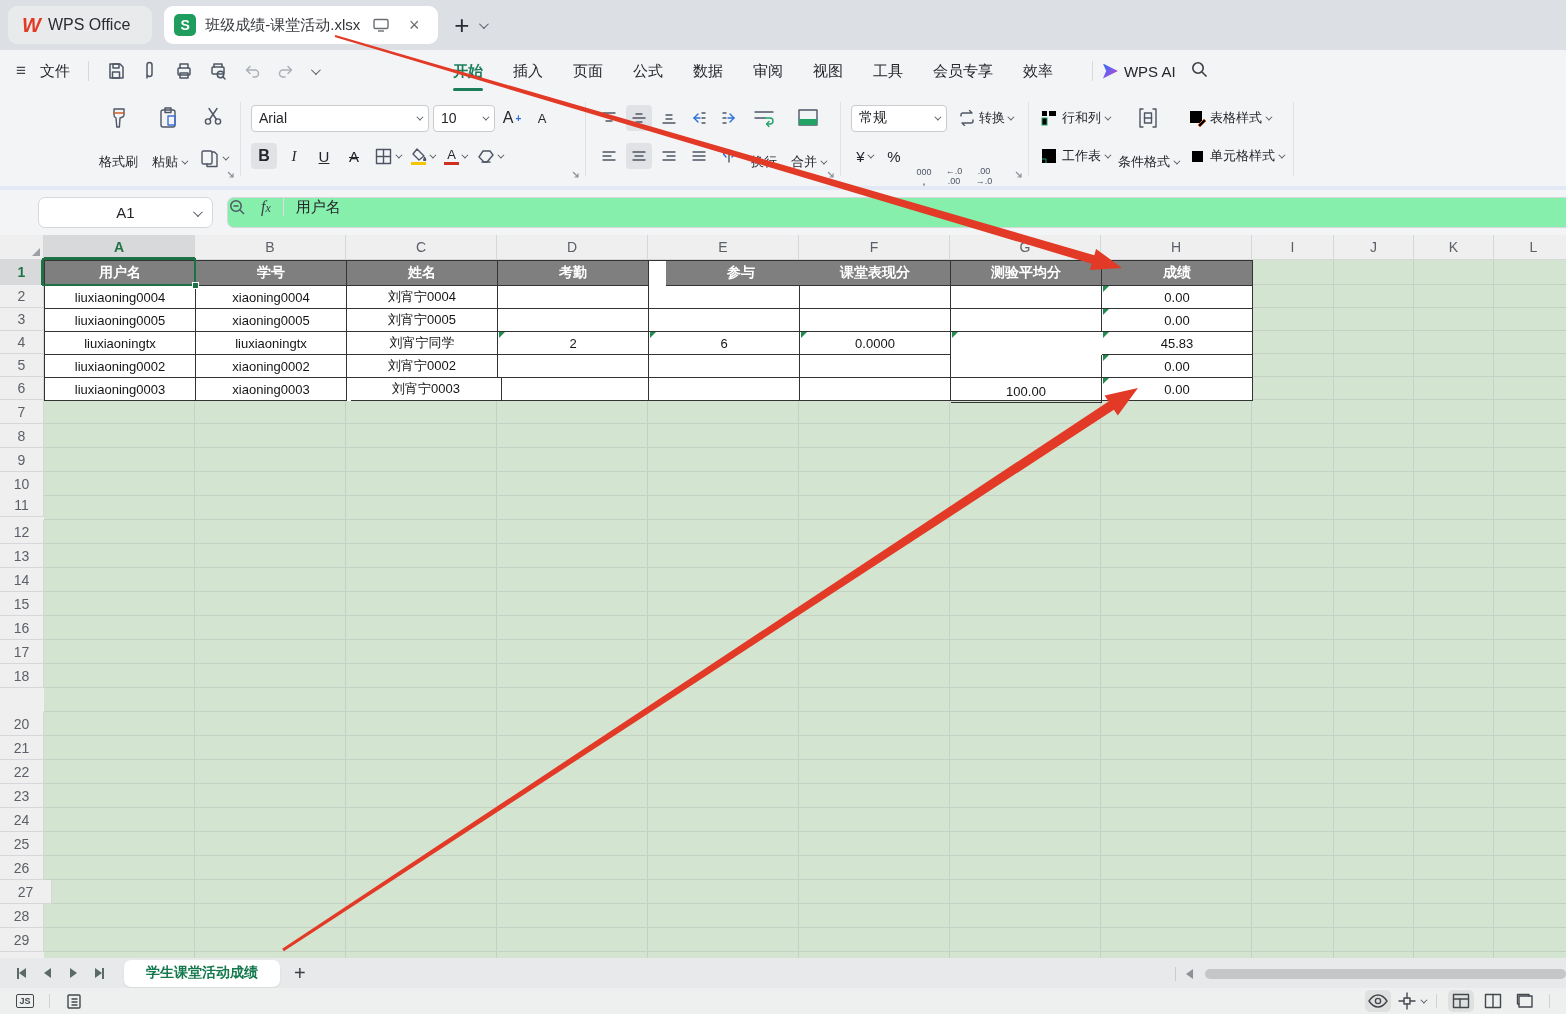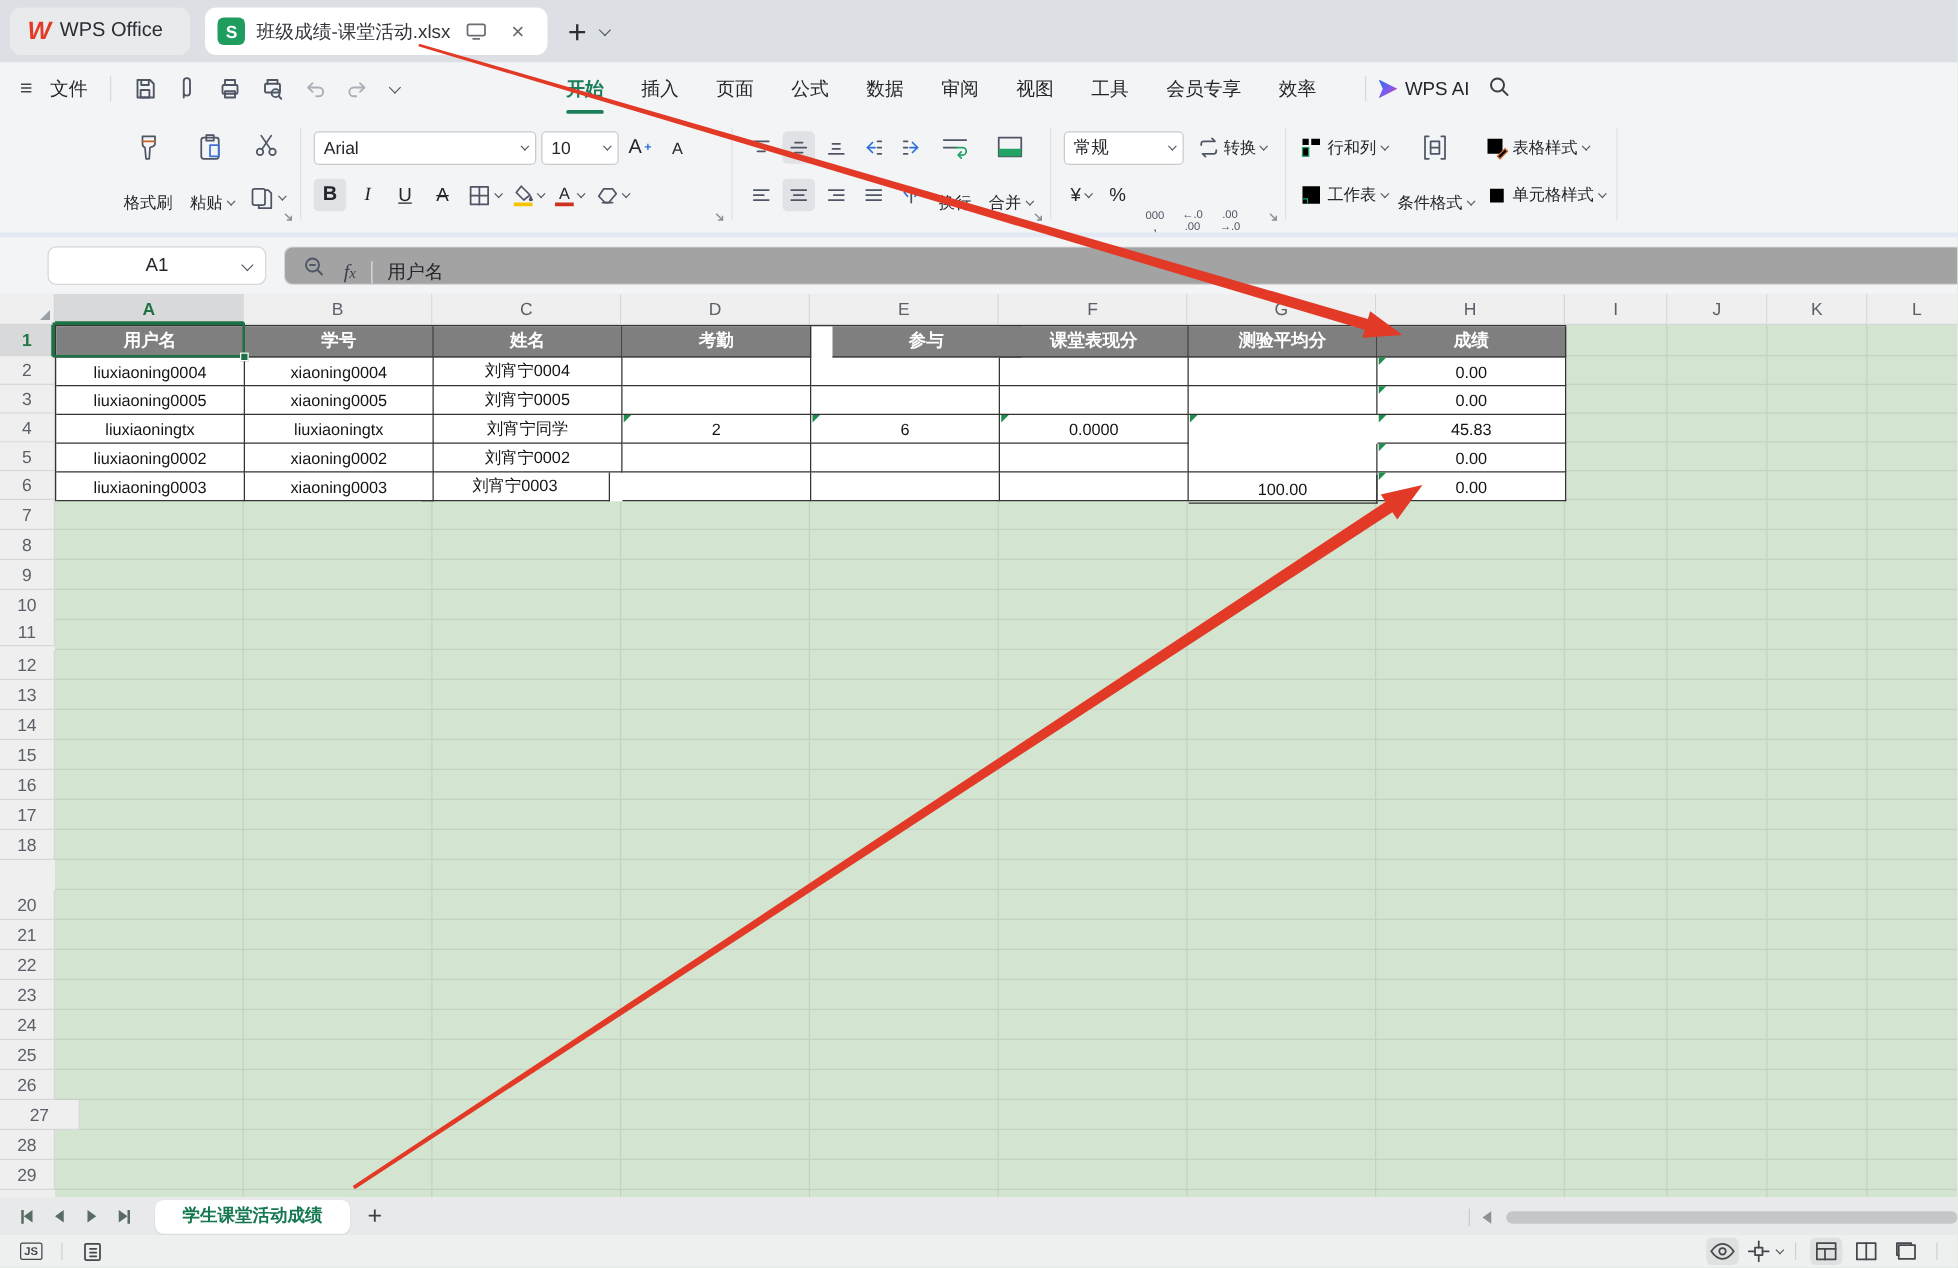--- a/index.html
+++ b/index.html
@@ -57,21 +57,21 @@
   .strik { text-decoration:line-through; font-size:15px; }
   .colorbar { display:block; width:15px; height:3px; margin-top:1px; }
   .stack { display:flex; flex-direction:column; align-items:center; line-height:1; }
   .tinytxt { font-size:9px; color:#4e5564; line-height:1.15; text-align:center;margin-top:40px; }
   .ribbon-strip { position:absolute; left:0; top:186px; width:1566px; height:4px; background:#e2e9f5; }
 
   
   .formulabar { position:absolute; left:0; top:190px; width:1566px; height:45px; background:#f3f4f6; display:flex; align-items:center; }
   .namebox { position:relative; width:175px; height:31px; background:#fff; border:1px solid #d5d7da; border-radius:7px; margin-left:38px; display:flex; align-items:center; justify-content:center; font-size:15px; }
   .namebox .chev { position:absolute; right:12px; top:12px; }
-  .fxbox { flex:1; height:31px; background:#a3a3a3; border:1px solid #d5d7da; border-radius:7px; margin:0 0 0 14px; display:flex; align-items:flex-end; padding-left:14px; font-size:15px; border-right:none; border-top-right-radius:0; border-bottom-right-radius:0; }
+  .fxbox { flex:1; height:31px; background:#86efac; border:1px solid #d5d7da; border-radius:7px; margin:0 0 0 14px; display:flex; align-items:flex-start; padding-left:0; font-size:15px; border-right:none; border-top-right-radius:0; border-bottom-right-radius:0; }
   .fxbox svg { stroke:#4e5564; fill:none; stroke-width:1.5; }
   .fx-sep { width:1px; height:18px; background:#dcdee1; margin:0 12px; }
   .fx-it { font-style:italic; font-family:"Liberation Serif",serif; font-size:16px; color:#3c4049; margin-left:14px; }
 
   
   #grid { position:absolute; left:0; top:235px; width:1566px; height:723px; background:#efefef; overflow:hidden; }
   .hdrcell { position:absolute; display:flex; align-items:center; justify-content:center; font-size:14px; color:#5b6068; background:#efefef; }
   .hdrcell.sel { background:#d8d9da; color:#217346; font-weight:bold; }
   .cell { position:absolute; display:flex; align-items:center; justify-content:center; font-size:13px; color:#141414; border-right:1px solid #333; border-bottom:1px solid #333; overflow:hidden; white-space:nowrap; }
   .cell.hdr { background:#7f7f7f; color:#fff; font-weight:bold; font-size:14px; }
@@ -627,21 +627,21 @@
       <div class="hdrcell" style="left: 0px; top: 405px; width: 44px; height: 24px; border-right: 1px solid rgb(214, 215, 216); border-bottom: 1px solid rgb(214, 215, 216);">17</div>
       <div class="hdrcell" style="left: 0px; top: 429px; width: 44px; height: 24px; border-right: 1px solid rgb(214, 215, 216); border-bottom: 1px solid rgb(214, 215, 216);">18</div>
       <div class="hdrcell" style="left: 0px; top: 453px; width: 44px; height: 24px; border-right: 1px solid rgb(214, 215, 216); border-bottom: 1px solid rgb(214, 215, 216); margin-top: 34px;">19</div>
       <div class="hdrcell" style="left: 0px; top: 477px; width: 44px; height: 24px; border-right: 1px solid rgb(214, 215, 216); border-bottom: 1px solid rgb(214, 215, 216);">20</div>
       <div class="hdrcell" style="left: 0px; top: 501px; width: 44px; height: 24px; border-right: 1px solid rgb(214, 215, 216); border-bottom: 1px solid rgb(214, 215, 216);">21</div>
       <div class="hdrcell" style="left: 0px; top: 525px; width: 44px; height: 24px; border-right: 1px solid rgb(214, 215, 216); border-bottom: 1px solid rgb(214, 215, 216);">22</div>
       <div class="hdrcell" style="left: 0px; top: 549px; width: 44px; height: 24px; border-right: 1px solid rgb(214, 215, 216); border-bottom: 1px solid rgb(214, 215, 216);">23</div>
       <div class="hdrcell" style="left: 0px; top: 573px; width: 44px; height: 24px; border-right: 1px solid rgb(214, 215, 216); border-bottom: 1px solid rgb(214, 215, 216);">24</div>
       <div class="hdrcell" style="left: 0px; top: 597px; width: 44px; height: 24px; border-right: 1px solid rgb(214, 215, 216); border-bottom: 1px solid rgb(214, 215, 216);">25</div>
       <div class="hdrcell" style="left: 0px; top: 621px; width: 44px; height: 24px; border-right: 1px solid rgb(214, 215, 216); border-bottom: 1px solid rgb(214, 215, 216);">26</div>
-      <div class="hdrcell" style="left: 0px; top: 645px; width: 64px; height: 24px; border-right: 1px solid rgb(214, 215, 216); border-bottom: 1px solid rgb(214, 215, 216);">27</div>
+      <div class="hdrcell" style="left: 0px; top: 645px; width: 52px; height: 24px; border-right: 1px solid rgb(214, 215, 216); border-bottom: 1px solid rgb(214, 215, 216);">27</div>
       <div class="hdrcell" style="left: 0px; top: 669px; width: 44px; height: 24px; border-right: 1px solid rgb(214, 215, 216); border-bottom: 1px solid rgb(214, 215, 216);">28</div>
       <div class="hdrcell" style="left: 0px; top: 693px; width: 44px; height: 24px; border-right: 1px solid rgb(214, 215, 216); border-bottom: 1px solid rgb(214, 215, 216);">29</div>
       <div class="" style="position: absolute; left: 44px; top: 25px; width: 1209px; height: 141px; background: rgb(255, 255, 255); border-left: 1px solid rgb(51, 51, 51); border-top: 1px solid rgb(51, 51, 51);">
         <div class="cell hdr" style="left: 0px; top: 0px; width: 151px; height: 25px;">用户名</div>
         <div class="cell hdr" style="left: 151px; top: 0px; width: 151px; height: 25px;">学号</div>
         <div class="cell hdr" style="left: 302px; top: 0px; width: 151px; height: 25px;">姓名</div>
         <div class="cell hdr" style="left: 453px; top: 0px; width: 151px; height: 25px;">考勤</div>
         <div class="cell hdr" style="left: 621px; top: 0px; width: 151px; height: 25px;">参与</div>
         <div class="cell hdr" style="left: 755px; top: 0px; width: 151px; height: 25px;">课堂表现分</div>
         <div class="cell hdr" style="left: 906px; top: 0px; width: 151px; height: 25px;">测验平均分</div>
@@ -673,21 +673,21 @@
         <div class="cell" style="left: 0px; top: 94px; width: 151px; height: 23px;">liuxiaoning0002</div>
         <div class="cell" style="left: 151px; top: 94px; width: 151px; height: 23px;">xiaoning0002</div>
         <div class="cell" style="left: 302px; top: 94px; width: 151px; height: 23px;">刘宵宁0002</div>
         <div class="cell" style="left: 453px; top: 94px; width: 151px; height: 23px;"></div>
         <div class="cell" style="left: 604px; top: 94px; width: 151px; height: 23px;"></div>
         <div class="cell" style="left: 755px; top: 94px; width: 151px; height: 23px;"></div>
         <div class="cell" style="left: 906px; top: 94px; width: 151px; height: 23px;"></div>
         <div class="cell" style="left: 1057px; top: 94px; width: 151px; height: 23px;">0.00</div>
         <div class="cell" style="left: 0px; top: 117px; width: 151px; height: 23px;">liuxiaoning0003</div>
         <div class="cell" style="left: 151px; top: 117px; width: 151px; height: 23px;">xiaoning0003</div>
-        <div class="cell" style="left: 292px; top: 117px; width: 151px; height: 23px;">刘宵宁0003</div>
+        <div class="cell" style="left: 306px; top: 117px; width: 151px; height: 23px;">刘宵宁0003</div>
         <div class="cell" style="left: 453px; top: 117px; width: 151px; height: 23px;"></div>
         <div class="cell" style="left: 604px; top: 117px; width: 151px; height: 23px;"></div>
         <div class="cell" style="left: 755px; top: 117px; width: 151px; height: 23px;"></div>
         <div class="cell" style="left: 906px; top: 117px; width: 151px; height: 23px;"></div>
         <div class="cell" style="left: 1057px; top: 117px; width: 151px; height: 23px;">0.00</div>
       </div>
       <div class="tri-err" style="left: 499px; top: 97px; border-top-color: rgb(30, 142, 78);"></div>
       <div class="tri-err" style="left: 650px; top: 97px; border-top-color: rgb(30, 142, 78);"></div>
       <div class="tri-err" style="left: 801px; top: 97px; border-top-color: rgb(30, 142, 78);"></div>
       <div class="tri-err" style="left: 952px; top: 97px; border-top-color: rgb(30, 142, 78);"></div>

